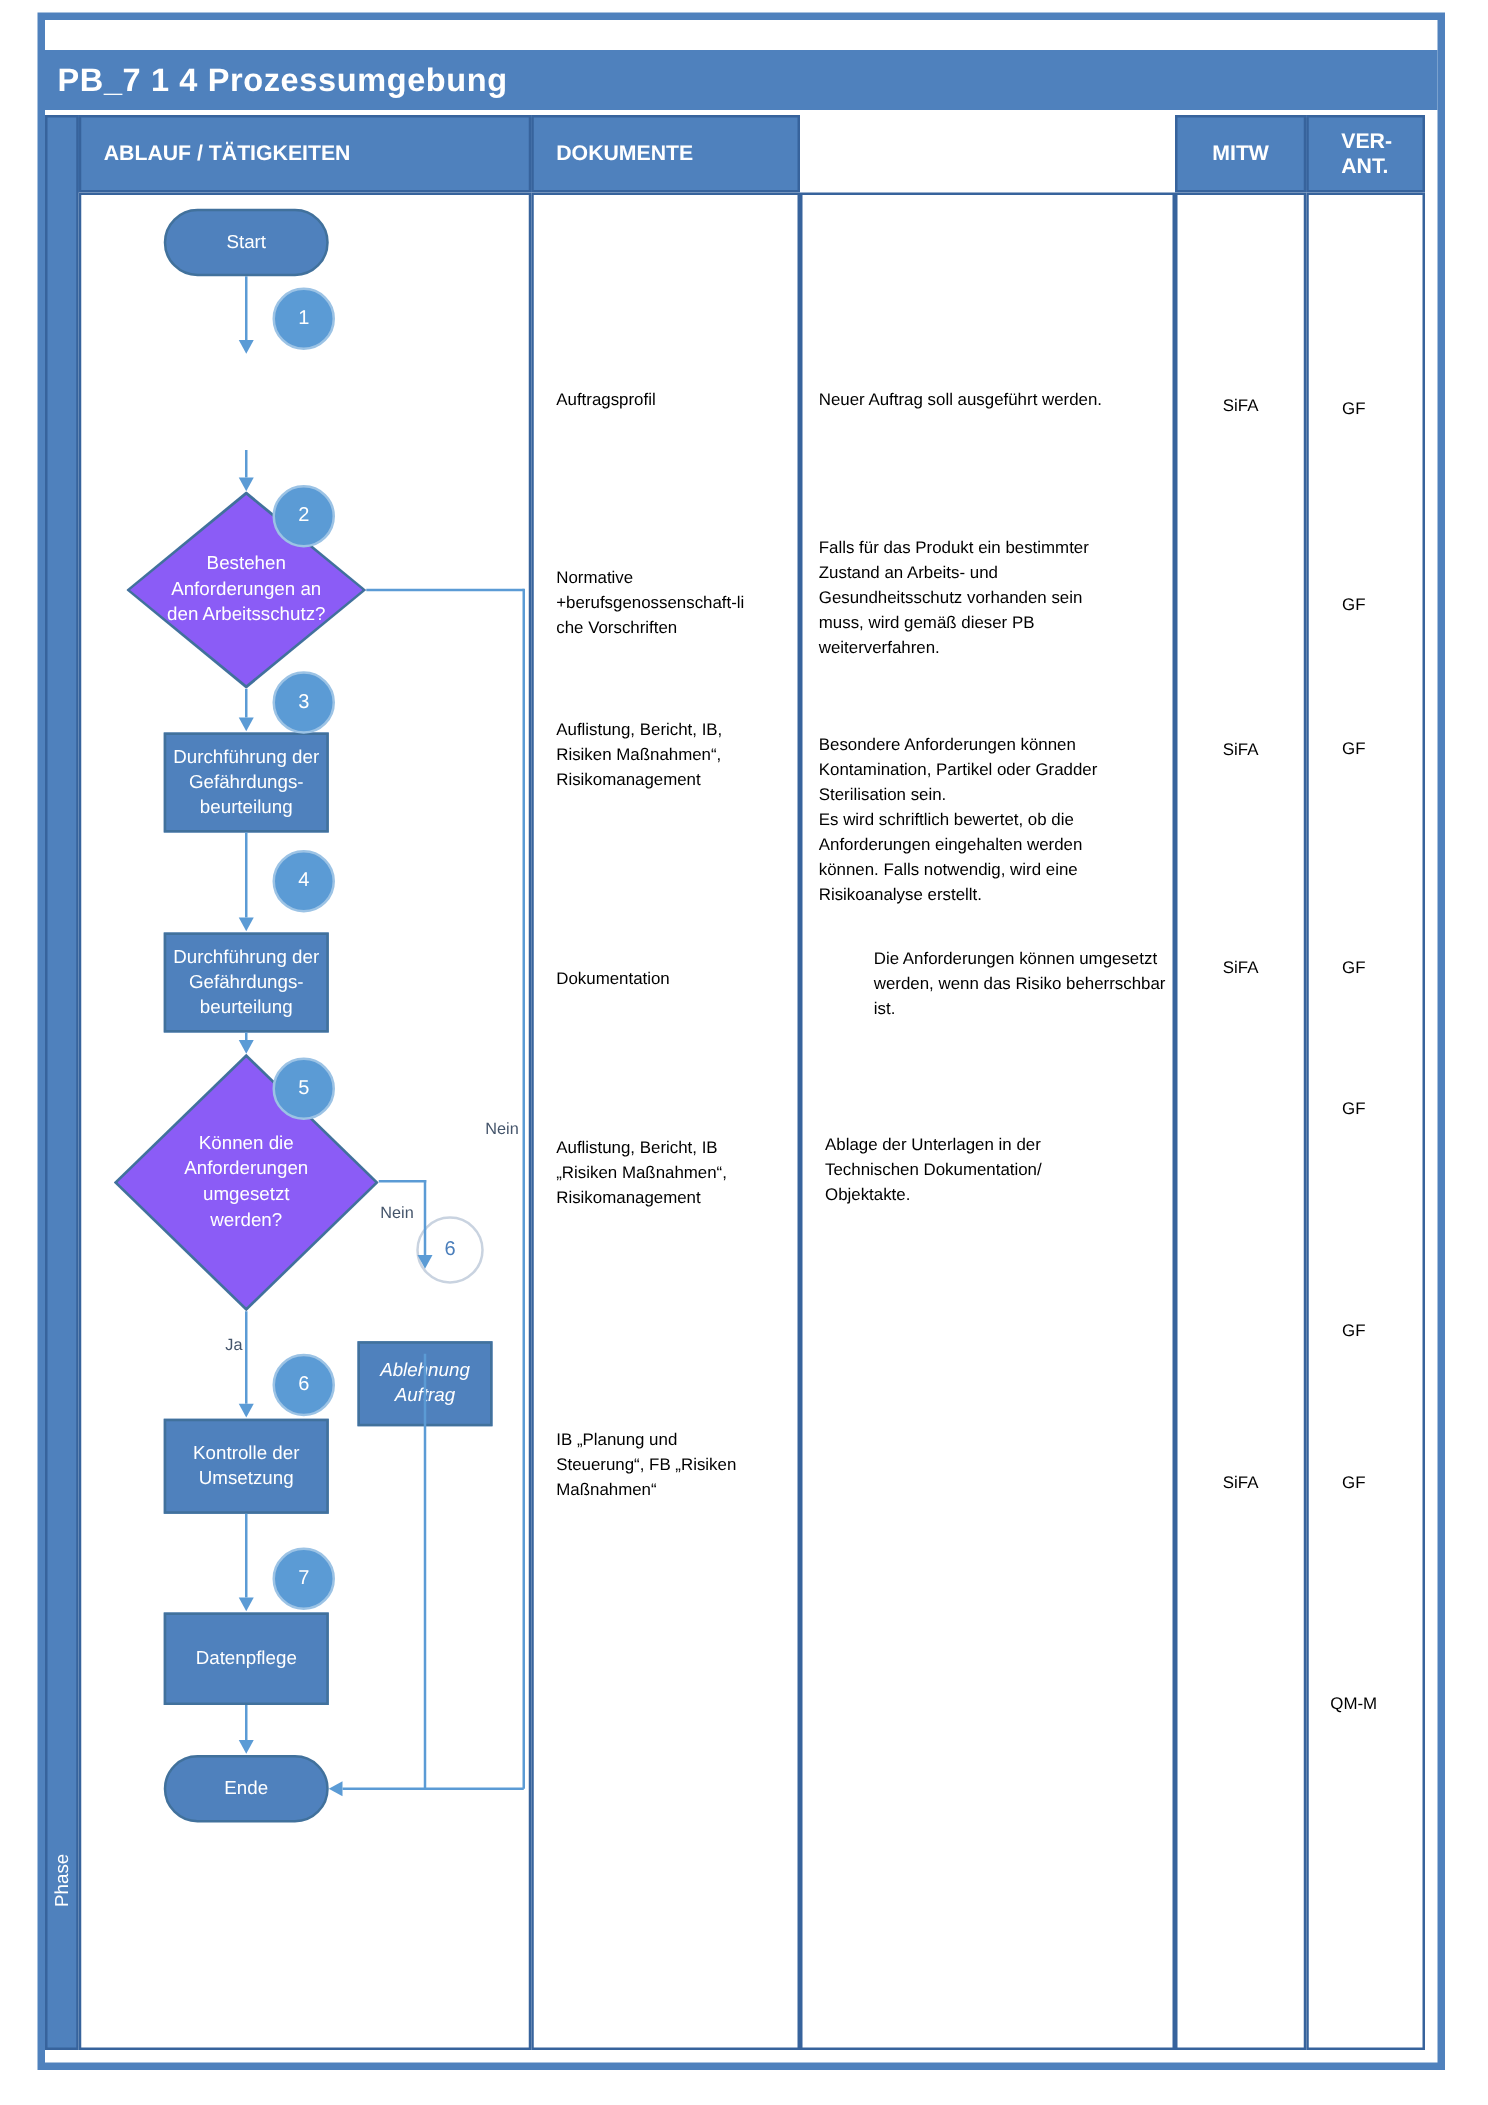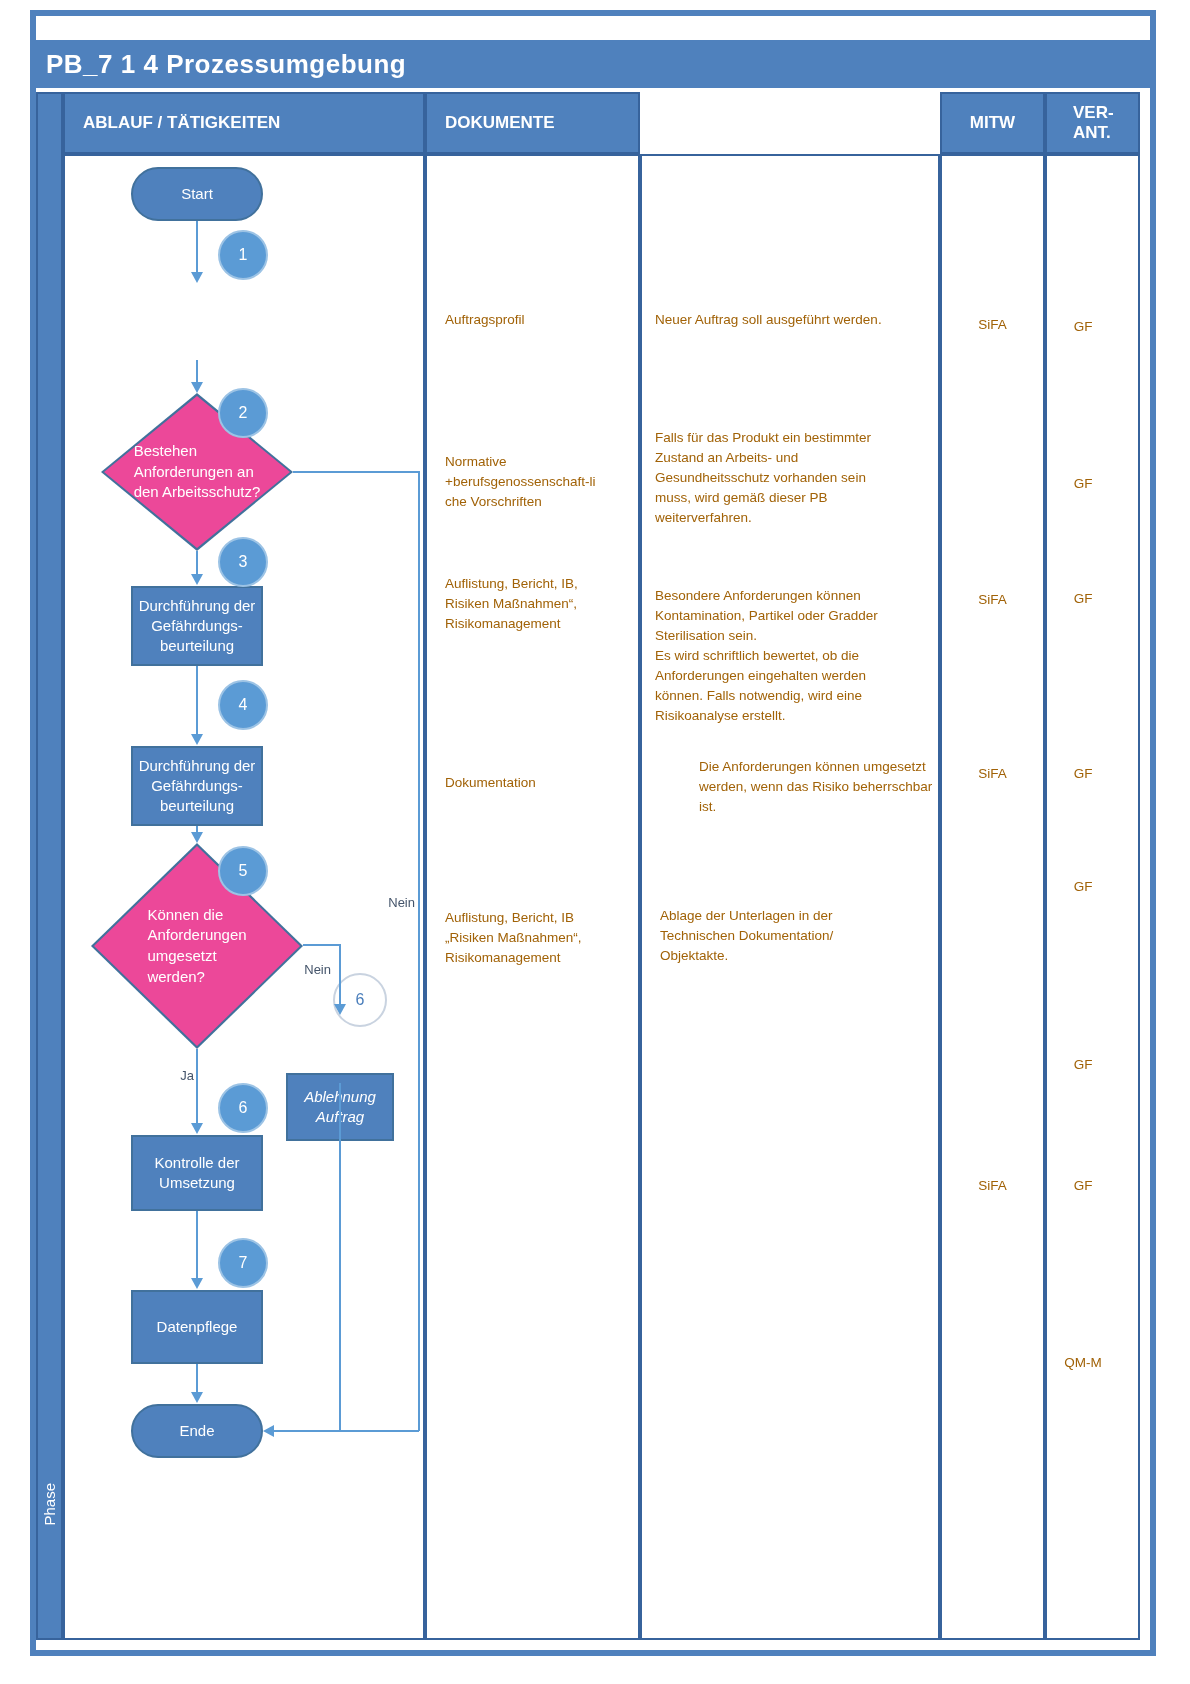--- a/index.html
+++ b/index.html
@@ -7,29 +7,29 @@
   .outer-frame{position:absolute;left:30px;top:10px;width:1126px;height:1646px;border:6px solid #4f81bd;box-sizing:border-box;}
   .title-bar{position:absolute;left:36px;top:40px;width:1114px;height:48px;background:#4f81bd;display:flex;align-items:center;box-sizing:border-box;}
   .title-bar span{color:#fff;font-size:26px;font-weight:bold;padding-left:10px;letter-spacing:0.5px;}
   .hcell{position:absolute;background:#4f81bd;border:2px solid #37639c;color:#fff;font-weight:bold;font-size:17px;display:flex;align-items:center;box-sizing:border-box;white-space:pre-line;line-height:1.2;}
   .bcell{position:absolute;background:#fff;border:2px solid #37639c;box-sizing:border-box;}
   .phase-lane{position:absolute;left:36px;top:92px;width:27px;height:1548px;background:#4f81bd;border:2px solid #37639c;box-sizing:border-box;display:flex;align-items:flex-end;justify-content:center;padding-bottom:112px;}
   .phase-text{writing-mode:vertical-rl;transform:rotate(180deg);color:#fff;font-size:15px;}
   .fbox{position:absolute;background:#4f81bd;border:2px solid #41719c;color:#fff;display:flex;align-items:center;justify-content:center;text-align:center;white-space:pre-line;font-size:15px;line-height:1.35;box-sizing:border-box;}
   .term{border-radius:28px;}
   .diamond{position:absolute;clip-path:polygon(50% 0,100% 50%,50% 100%,0 50%);background:#41719c;}
-  .diamond .din{position:absolute;inset:3px;clip-path:polygon(50% 0,100% 50%,50% 100%,0 50%);background:#ec4899;display:flex;align-items:center;justify-content:center;color:#fff;white-space:pre-line;font-size:15px;line-height:1.38;}
+  .diamond .din{position:absolute;inset:3px;clip-path:polygon(50% 0,100% 50%,50% 100%,0 50%);background:#8b5cf6;display:flex;align-items:center;justify-content:center;text-align:center;color:#fff;white-space:pre-line;font-size:15px;line-height:1.38;}
   .ncircle{position:absolute;width:50px;height:50px;border-radius:50%;background:#5b9bd5;border:2px solid #9cc3e5;color:#fff;display:flex;align-items:center;justify-content:center;font-size:16px;box-sizing:border-box;}
   .ncircle.white{width:54px;height:54px;background:#fff;border-color:#c9d3e0;color:#4a7ebb;}
   .vline{position:absolute;width:2px;background:#5b9bd5;}
   .hline{position:absolute;height:2px;background:#5b9bd5;}
   .ah{position:absolute;width:0;height:0;}
   .ah.down{border-left:6px solid transparent;border-right:6px solid transparent;border-top:11px solid #5b9bd5;}
   .ah.left{border-top:6px solid transparent;border-bottom:6px solid transparent;border-right:11px solid #5b9bd5;}
-  .note{position:absolute;color:#a16207;font-size:13.5px;line-height:20px;white-space:pre-line;}
+  .note{position:absolute;color:#000000;font-size:13.5px;line-height:20px;white-space:pre-line;}
   .note.ctr{text-align:center;}
   .flabel{position:absolute;color:#44546a;font-size:13px;white-space:nowrap;}
   .flabel.r{text-align:right;}
 </style>
 </head>
 <body>
 
 <div class="page">
 
   <div class="outer-frame"></div>
@@ -126,20 +126,23 @@
   <div class="note" style="left:445px;top:452px;width:175px;">Normative
 +berufsgenossenschaft-li
 che Vorschriften</div>
   <div class="note" style="left:445px;top:574px;width:175px;">Auflistung, Bericht, IB,
 Risiken Maßnahmen“,
 Risikomanagement</div>
   <div class="note" style="left:445px;top:773px;width:175px;">Dokumentation</div>
   <div class="note" style="left:445px;top:908px;width:175px;">Auflistung, Bericht, IB
 „Risiken Maßnahmen“,
 Risikomanagement</div>
+  <div class="note" style="left:445px;top:1142px;width:175px;">IB „Planung und
+Steuerung“, FB „Risiken
+Maßnahmen“</div>
 
   <div class="note" style="left:655px;top:310px;width:272px;">Neuer Auftrag soll ausgeführt werden.</div>
   <div class="note" style="left:655px;top:428px;width:272px;">Falls für das Produkt ein bestimmter
 Zustand an Arbeits- und
 Gesundheitsschutz vorhanden sein
 muss, wird gemäß dieser PB
 weiterverfahren.</div>
   <div class="note" style="left:655px;top:586px;width:272px;">Besondere Anforderungen können
 Kontamination, Partikel oder Gradder
 Sterilisation sein.

